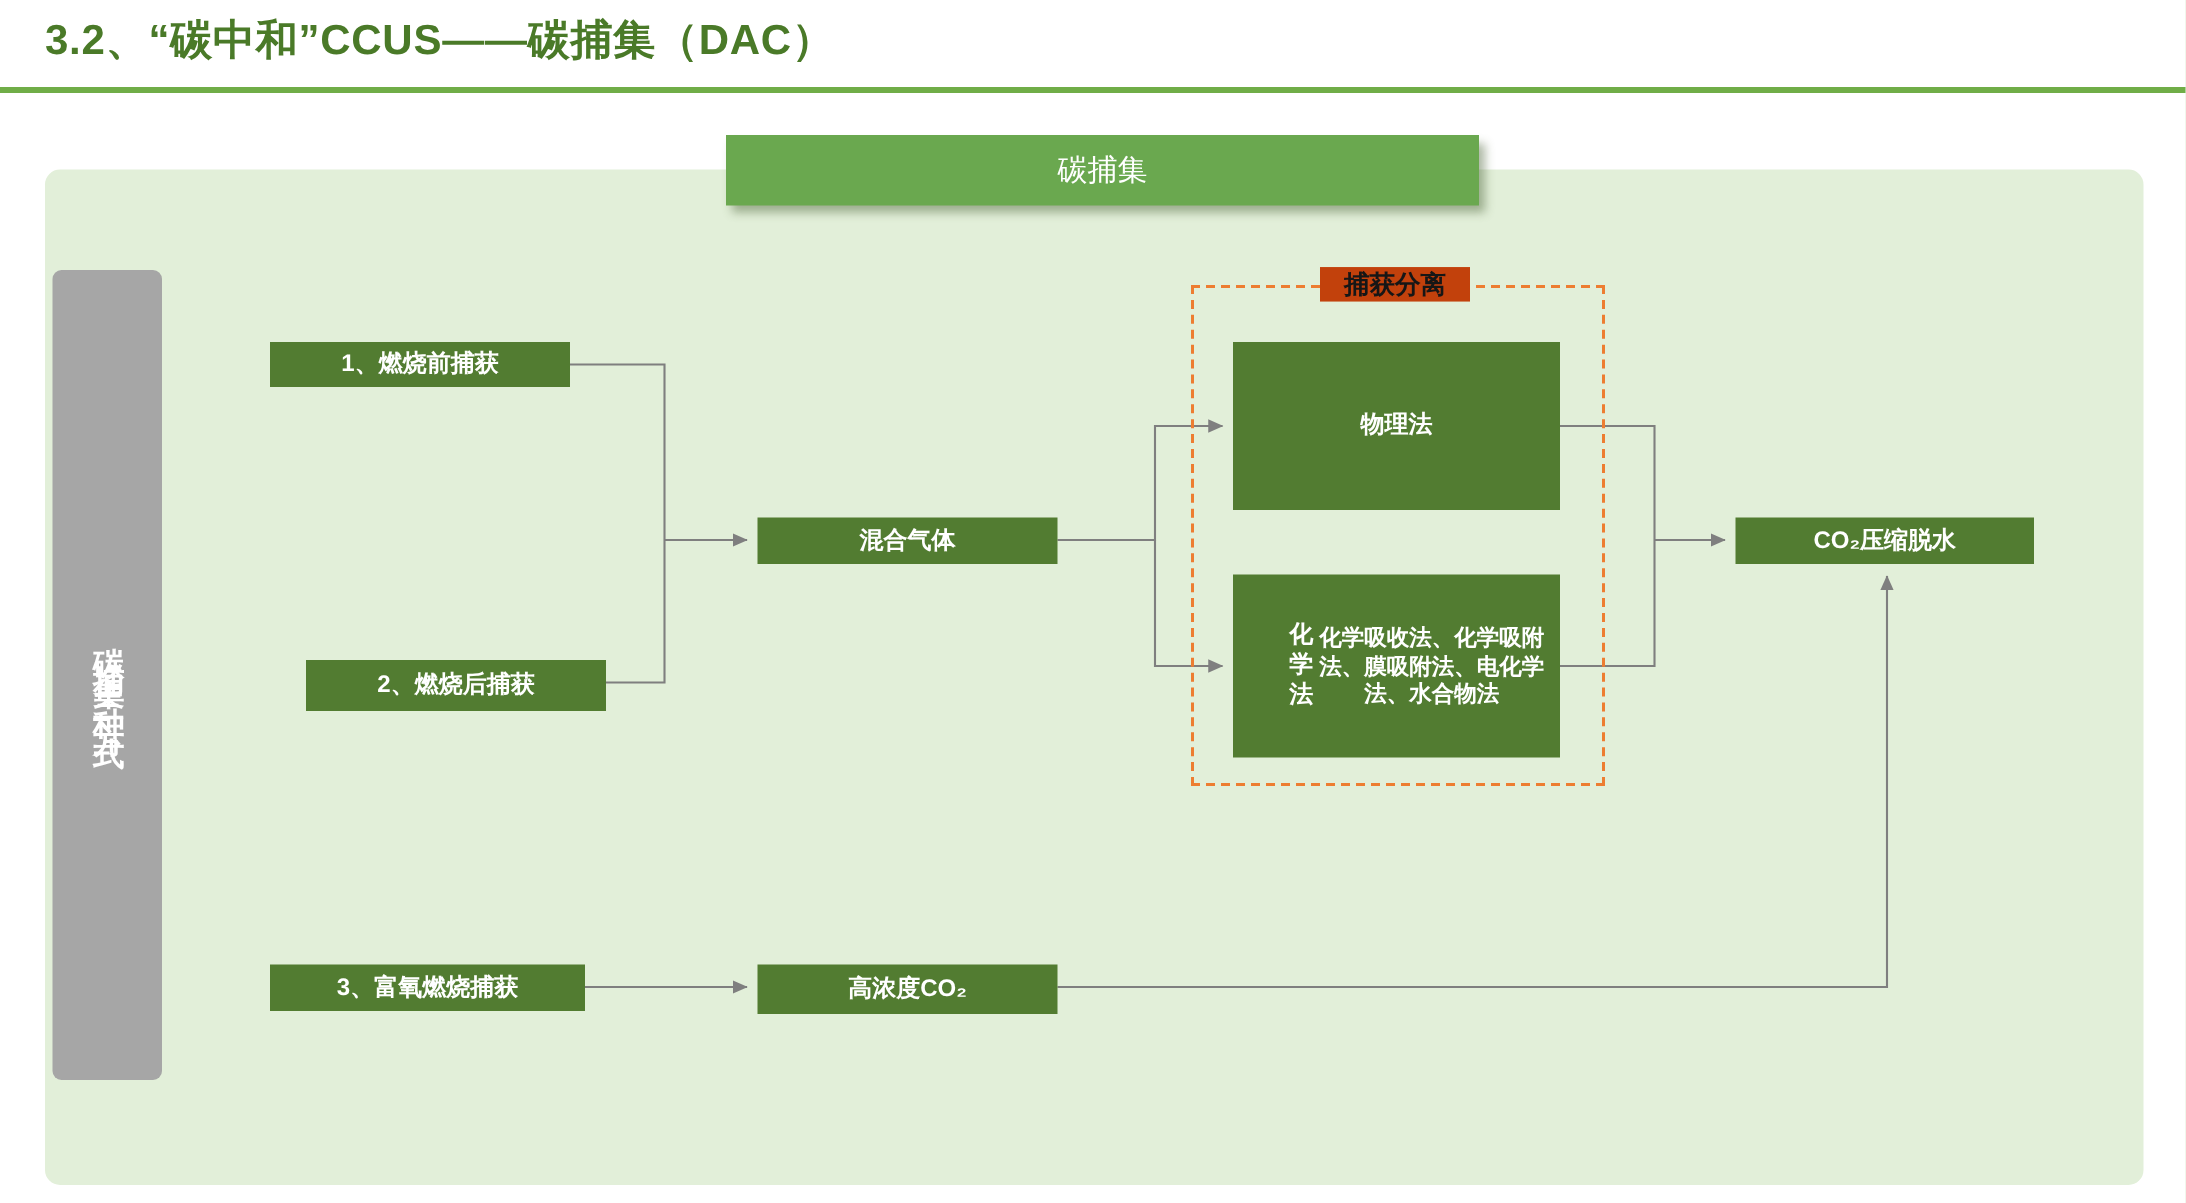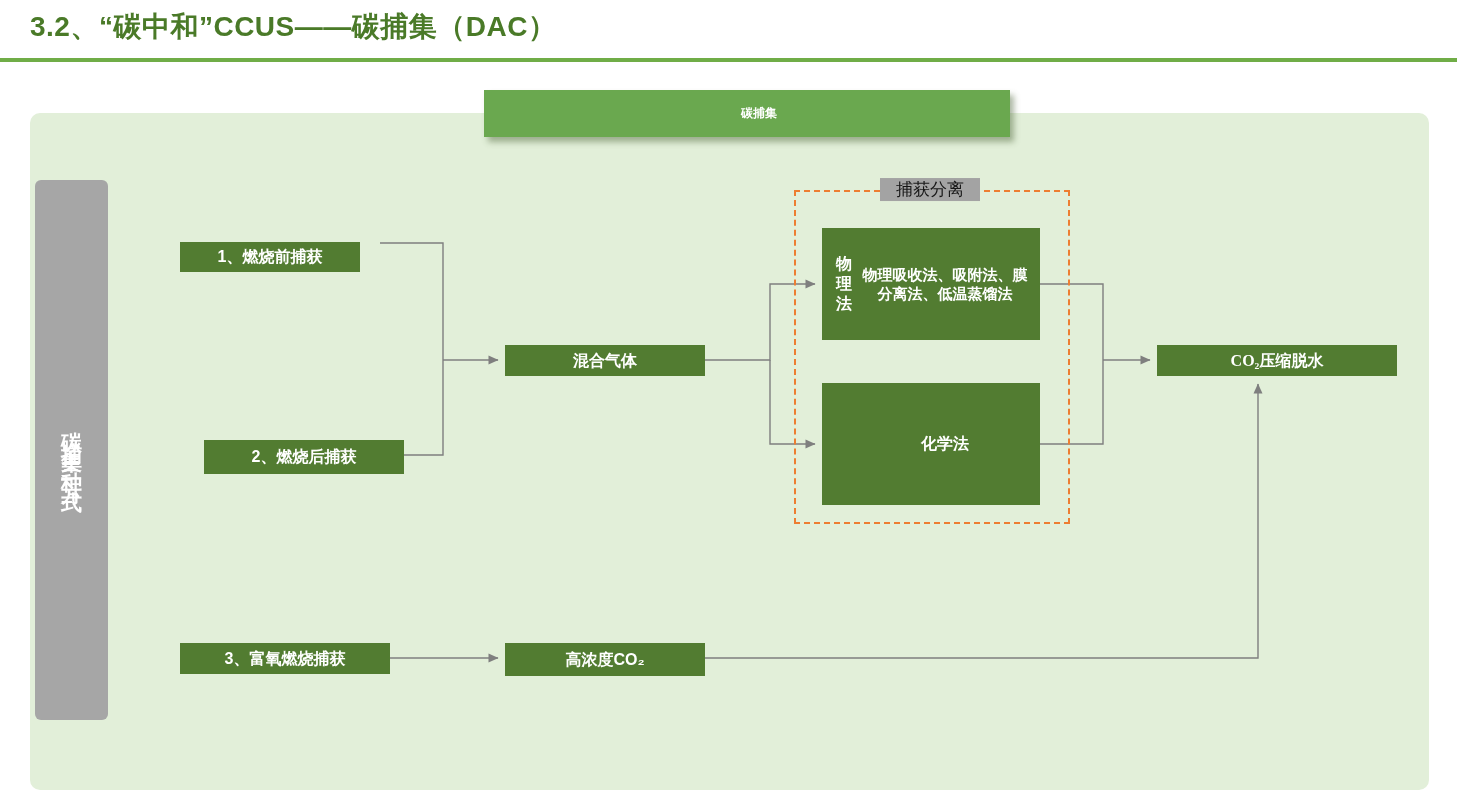--- a/index.html
+++ b/index.html
@@ -8,56 +8,56 @@
     font-family:"Liberation Sans","DejaVu Sans",sans-serif;overflow:hidden;
   }
   .title{
     position:absolute;left:30px;top:8px;margin:0;
     font-size:28px;font-weight:bold;color:#4a7a28;letter-spacing:0.5px;
   }
   .title-rule{position:absolute;left:0;top:58px;width:1457px;height:4px;background:#70ad47;}
   .panel{position:absolute;left:30px;top:113px;width:1399px;height:677px;background:#e2efd9;border-radius:10px;}
   .banner{
     position:absolute;left:484px;top:90px;width:502px;height:47px;
-    background:#6aa84f;color:#ffffff;font-weight:bold;font-size:12px;
+    background:#6aa84f;color:#ffffff;font-weight:normal;font-size:20px;
     display:flex;align-items:center;justify-content:center;
-    box-shadow:4px 5px 6px rgba(70,95,50,0.45);z-index:3;padding-left:24px;
+    box-shadow:4px 5px 6px rgba(70,95,50,0.45);z-index:3;
   }
   .sidebar{
     position:absolute;left:35px;top:180px;width:73px;height:540px;
     background:#a6a6a6;border-radius:6px;color:#ffffff;font-weight:bold;font-size:21px;
     display:flex;align-items:center;justify-content:center;
     writing-mode:vertical-rl;text-orientation:upright;letter-spacing:10px;z-index:2;
   }
   .connectors{position:absolute;left:0;top:0;width:1457px;height:802px;z-index:1;pointer-events:none;}
   .sep-frame{
     position:absolute;left:794px;top:190px;width:272px;height:330px;
     border:2px dashed #ed7d31;z-index:1;
   }
   .sep-label{
     position:absolute;left:930px;top:190px;transform:translate(-50%,-52%);
-    background:#a3a3a3;padding:0 16px;font-weight:normal;font-size:17px;color:#161616;z-index:2;
+    background:#c2410c;padding:0 16px;font-weight:bold;font-size:17px;color:#161616;z-index:2;
     white-space:nowrap;
   }
   .node{
     position:absolute;background:#527c31;color:#ffffff;font-weight:bold;font-size:16px;
     display:flex;align-items:center;justify-content:center;text-align:center;z-index:2;
     line-height:1.25;
   }
   .node.big{flex-direction:row;padding:4px 8px;box-sizing:border-box;}
   .node .node-title{font-size:16px;font-weight:bold;}
   .node .node-desc{font-size:15px;font-weight:bold;margin-top:2px;}
-  #node-pre{left:180px;top:242px;width:180px;height:30px;}
+  #node-pre{left:180px;top:228px;width:200px;height:30px;}
   #node-post{left:180px;top:440px;width:200px;height:34px;margin-left:24px;}
   #node-oxy{left:180px;top:643px;width:210px;height:31px;}
   #node-mixed{left:505px;top:345px;width:200px;height:31px;}
   #node-highco2{left:505px;top:643px;width:200px;height:33px;}
   #node-physical{left:822px;top:228px;width:218px;height:112px;}
   #node-chemical{left:822px;top:383px;width:218px;height:122px;padding-left:36px;}
-  #node-compress{left:1157px;top:345px;width:240px;height:31px;font-family:Liberation Serif, serif;}
+  #node-compress{left:1157px;top:345px;width:199px;height:31px;}
 </style>
 </head>
 <body>
 
 <div class="slide">
 
   <h1 class="title">3.2、“碳中和”CCUS——碳捕集（DAC）</h1>
   <div class="title-rule"></div>
 
   <div class="panel"></div>
@@ -92,22 +92,22 @@
   <div class="sep-label">捕获分离</div>
 
   <div class="node" id="node-pre">1、燃烧前捕获</div>
   <div class="node" id="node-post">2、燃烧后捕获</div>
   <div class="node" id="node-oxy">3、富氧燃烧捕获</div>
   <div class="node" id="node-mixed">混合气体</div>
   <div class="node" id="node-highco2">高浓度CO₂</div>
 
   <div class="node big" id="node-physical">
     <div class="node-title">物理法</div>
-    <div class="node-desc">物理吸收法、吸附法、膜分离法、低温蒸馏法</div>
   </div>
 
   <div class="node big" id="node-chemical">
     <div class="node-title">化学法</div>
+    <div class="node-desc">化学吸收法、化学吸附法、膜吸附法、电化学法、水合物法</div>
   </div>
 
   <div class="node" id="node-compress">CO₂压缩脱水</div>
 
 </div>
 
 </body></html>

